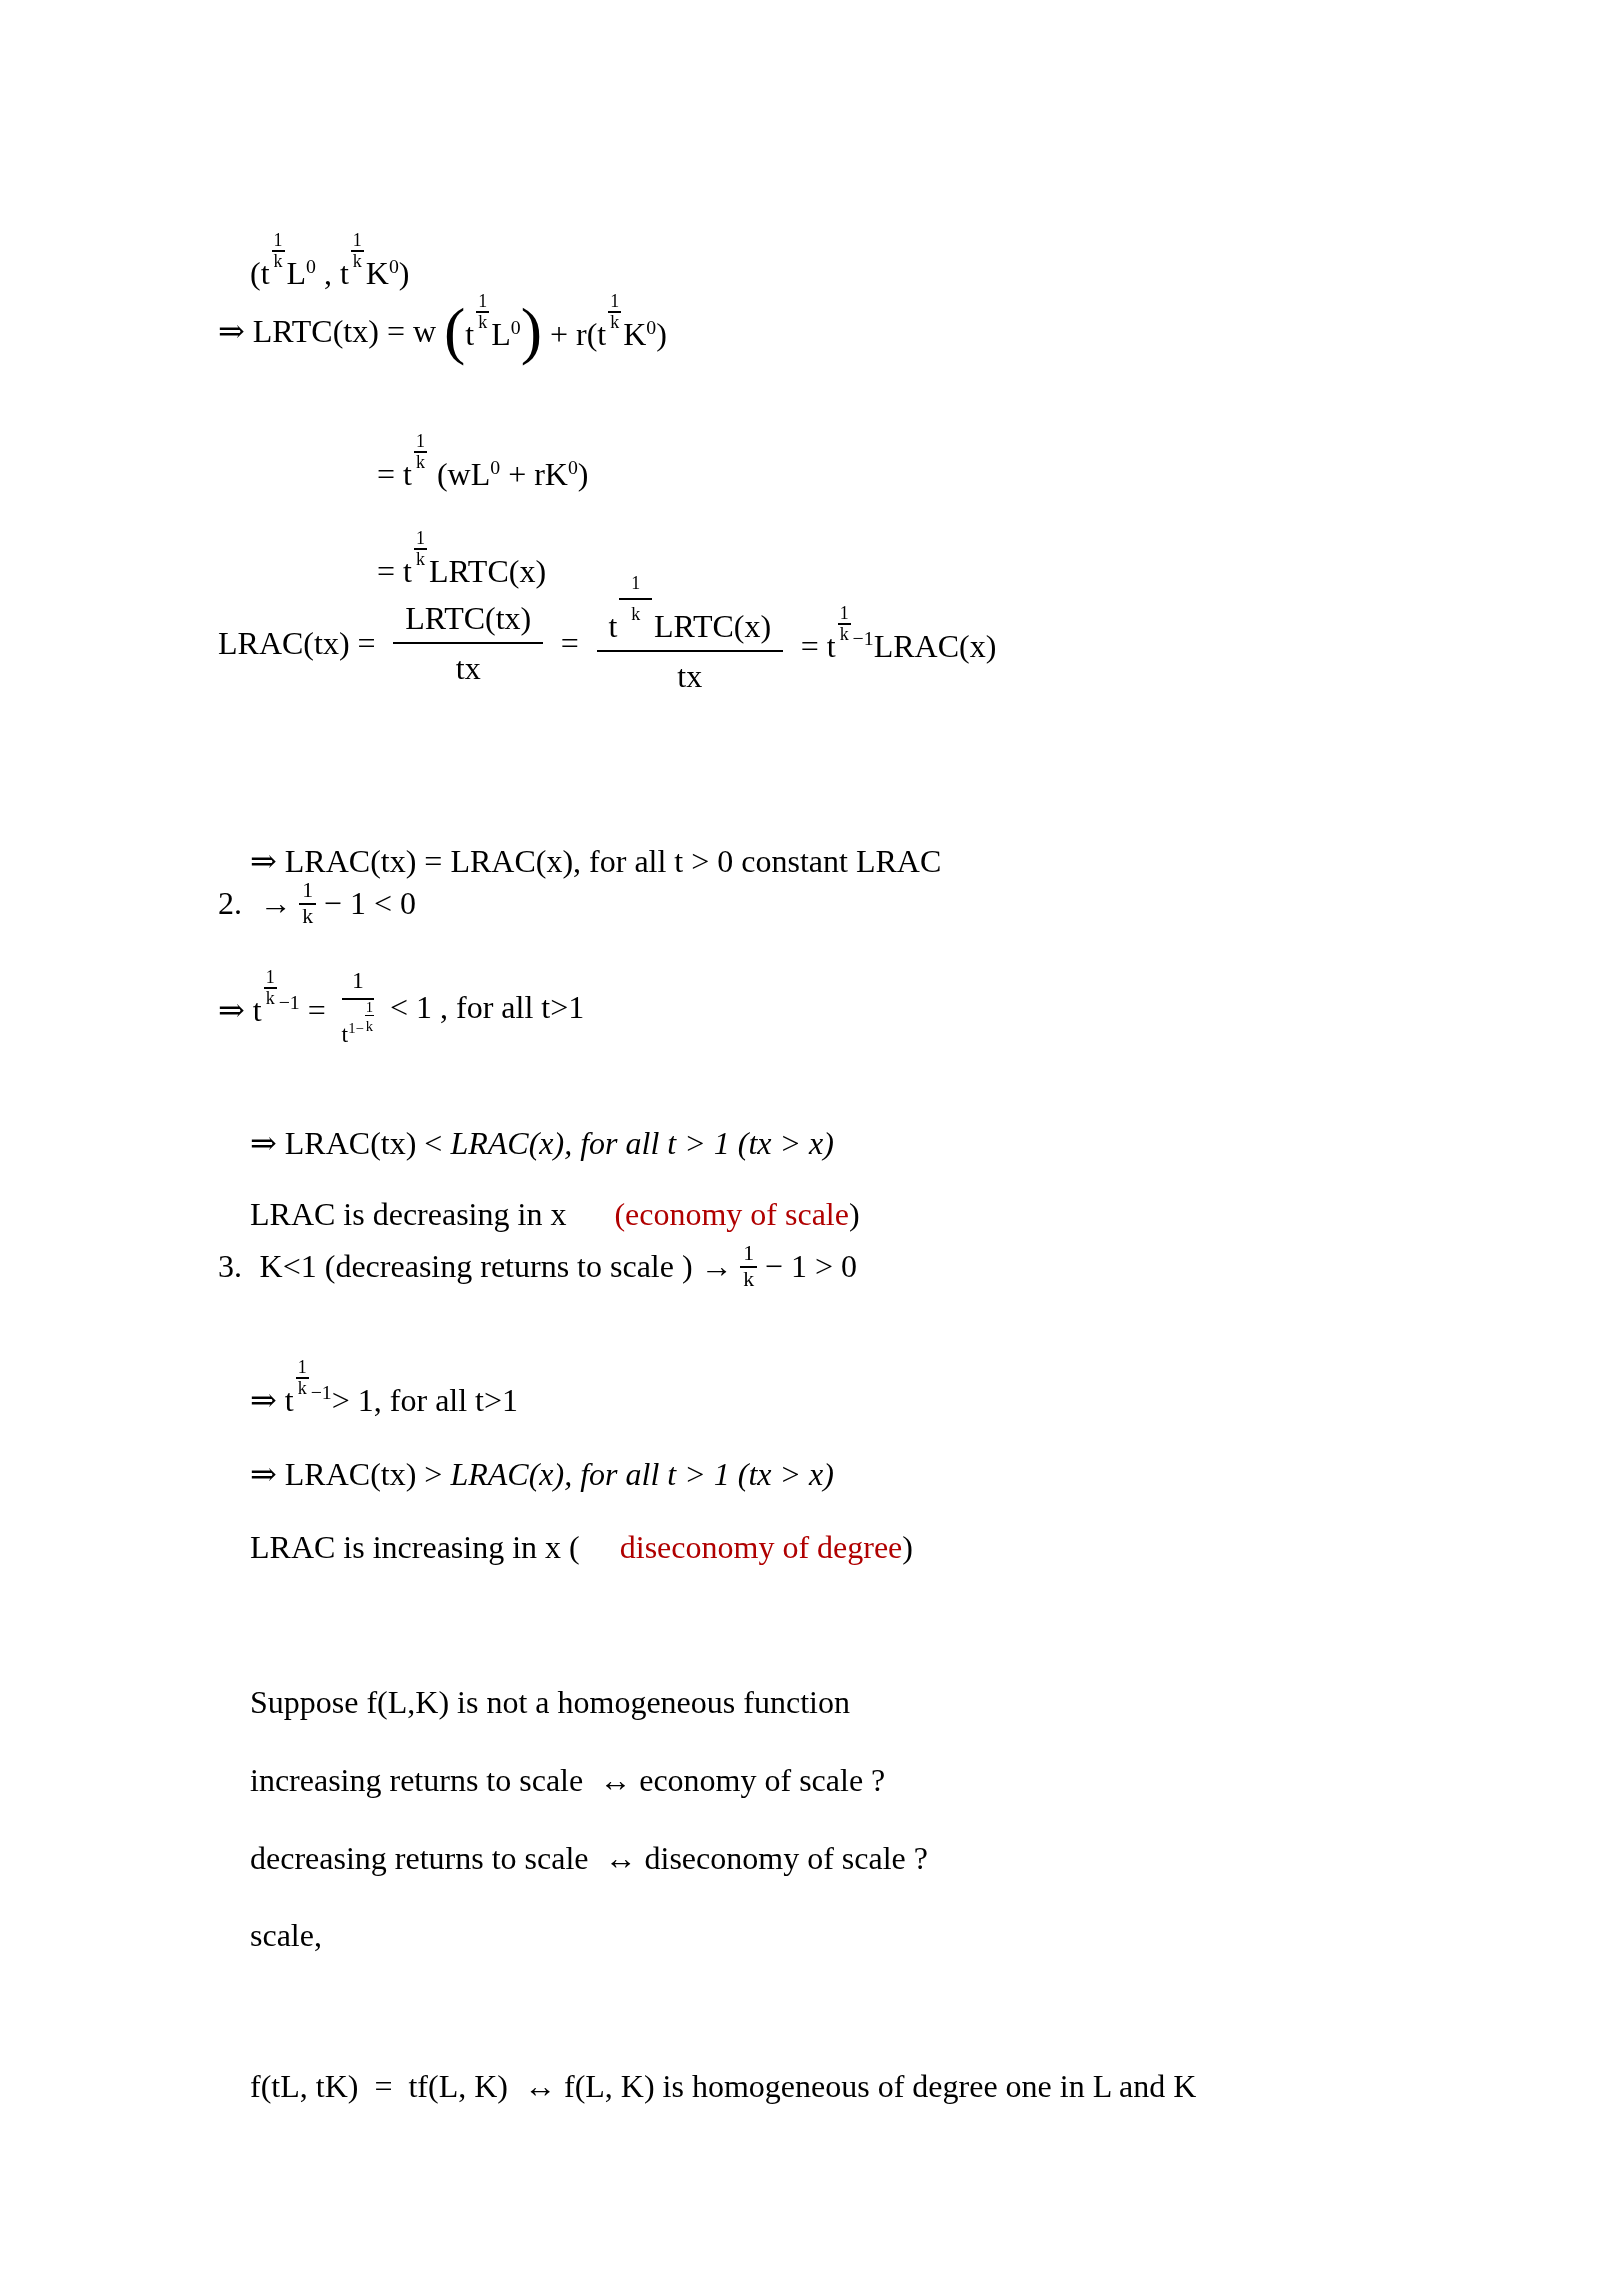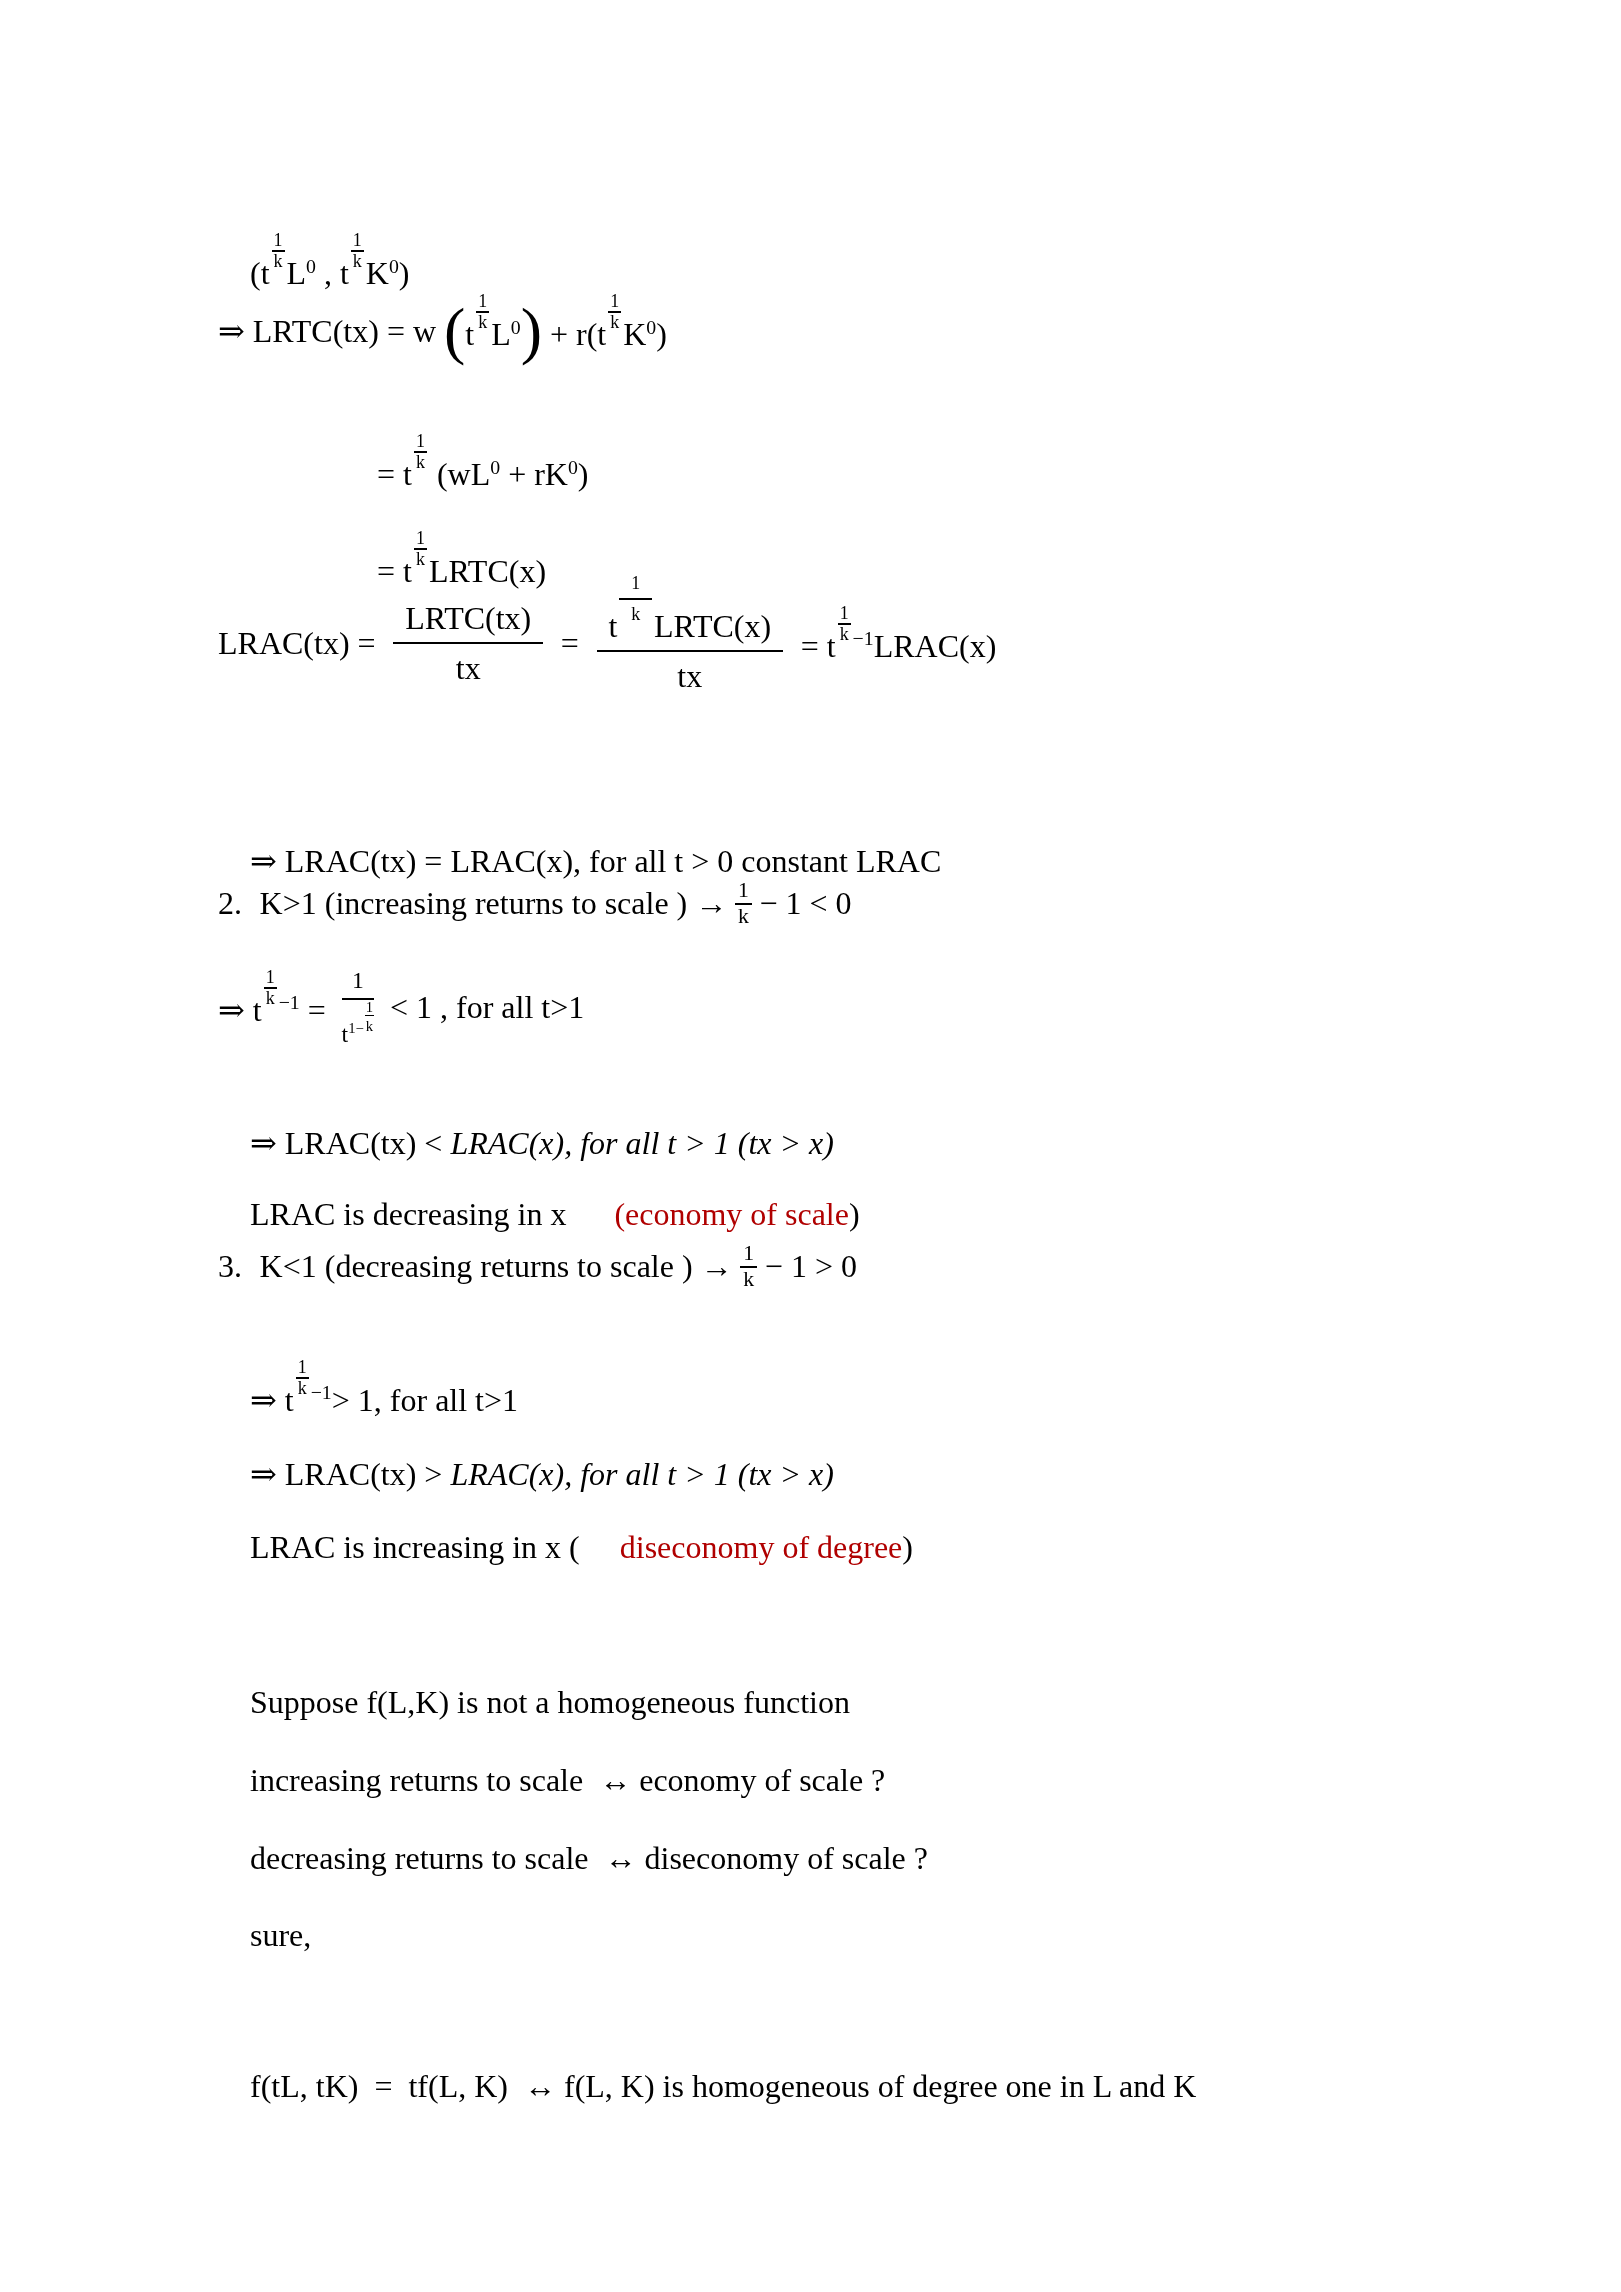--- a/index.html
+++ b/index.html
@@ -76,21 +76,21 @@
   <div class="ln flex" style="top:586px;height:114px">
     <span>LRAC(tx) = </span><span class="bf"><span class="n">LRTC(tx)</span><span class="d">tx</span></span><span> = </span><span class="bf"><span class="n"><span>t</span><span class="ef"><span class="n">1</span><span class="d">k</span></span><span>LRTC(x)</span></span><span class="d">tx</span></span><span class="grp"><span> = t</span><span class="ef"><span class="n">1</span><span class="d">k</span></span><span class="em">−1</span><span>LRAC(x)</span></span>
   </div>
 
 
   <div class="ln" style="top:806px">
     <span>⇒</span><span> LRAC(tx) = LRAC(x), for all t &gt; 0 constant LRAC</span>
   </div>
 
   <div class="ln flex" style="top:872px;height:63px">
-    <span class="num">2.</span><span>K&gt;1 (increasing returns to scale ) </span><span>→</span><span class="mf"><span class="n">1</span><span class="d">k</span></span><span>− 1 &lt; 0</span>
+    <span class="num">2.</span><span>→</span><span class="mf"><span class="n">1</span><span class="d">k</span></span><span>− 1 &lt; 0</span>
   </div>
 
   <div class="ln flex" style="top:965px;height:84px">
     <span class="grp"><span>⇒</span><span> t</span><span class="ef"><span class="n">1</span><span class="d">k</span></span><span class="em">−1</span><span> = </span></span><span class="bf bfs"><span class="n">1</span><span class="d"><span>t</span><span class="sx"><span>1−</span><span class="tf"><span class="n">1</span><span class="d">k</span></span></span></span></span><span class="grp"> &lt; 1 , for all t&gt;1</span>
   </div>
 
   <div class="ln" style="top:1088px">
     <span>⇒</span><span> LRAC(tx) &lt; </span><span class="it">LRAC(x), for all t &gt; 1 (tx &gt; x)</span>
   </div>
 
@@ -120,21 +120,21 @@
 
   <div class="ln" style="top:1803px">
     <span>decreasing returns to scale  </span><span>↔</span><span> diseconomy of scale ?</span>
   </div>
 
   <div class="ln" style="top:1725px">
     <span>increasing returns to scale  </span><span>↔</span><span> economy of scale ?</span>
   </div>
 
   <div class="ln" style="top:1880px">
-    <span>sure,</span>
+    <span>scale,</span>
   </div>
 
 
   <div class="ln" style="top:2031px">
     <span>f(tL, tK)  =  tf(L, K)  </span><span>↔</span><span> f(L, K) is homogeneous of degree one in L and K</span>
   </div>
 
 </div>
 
 

